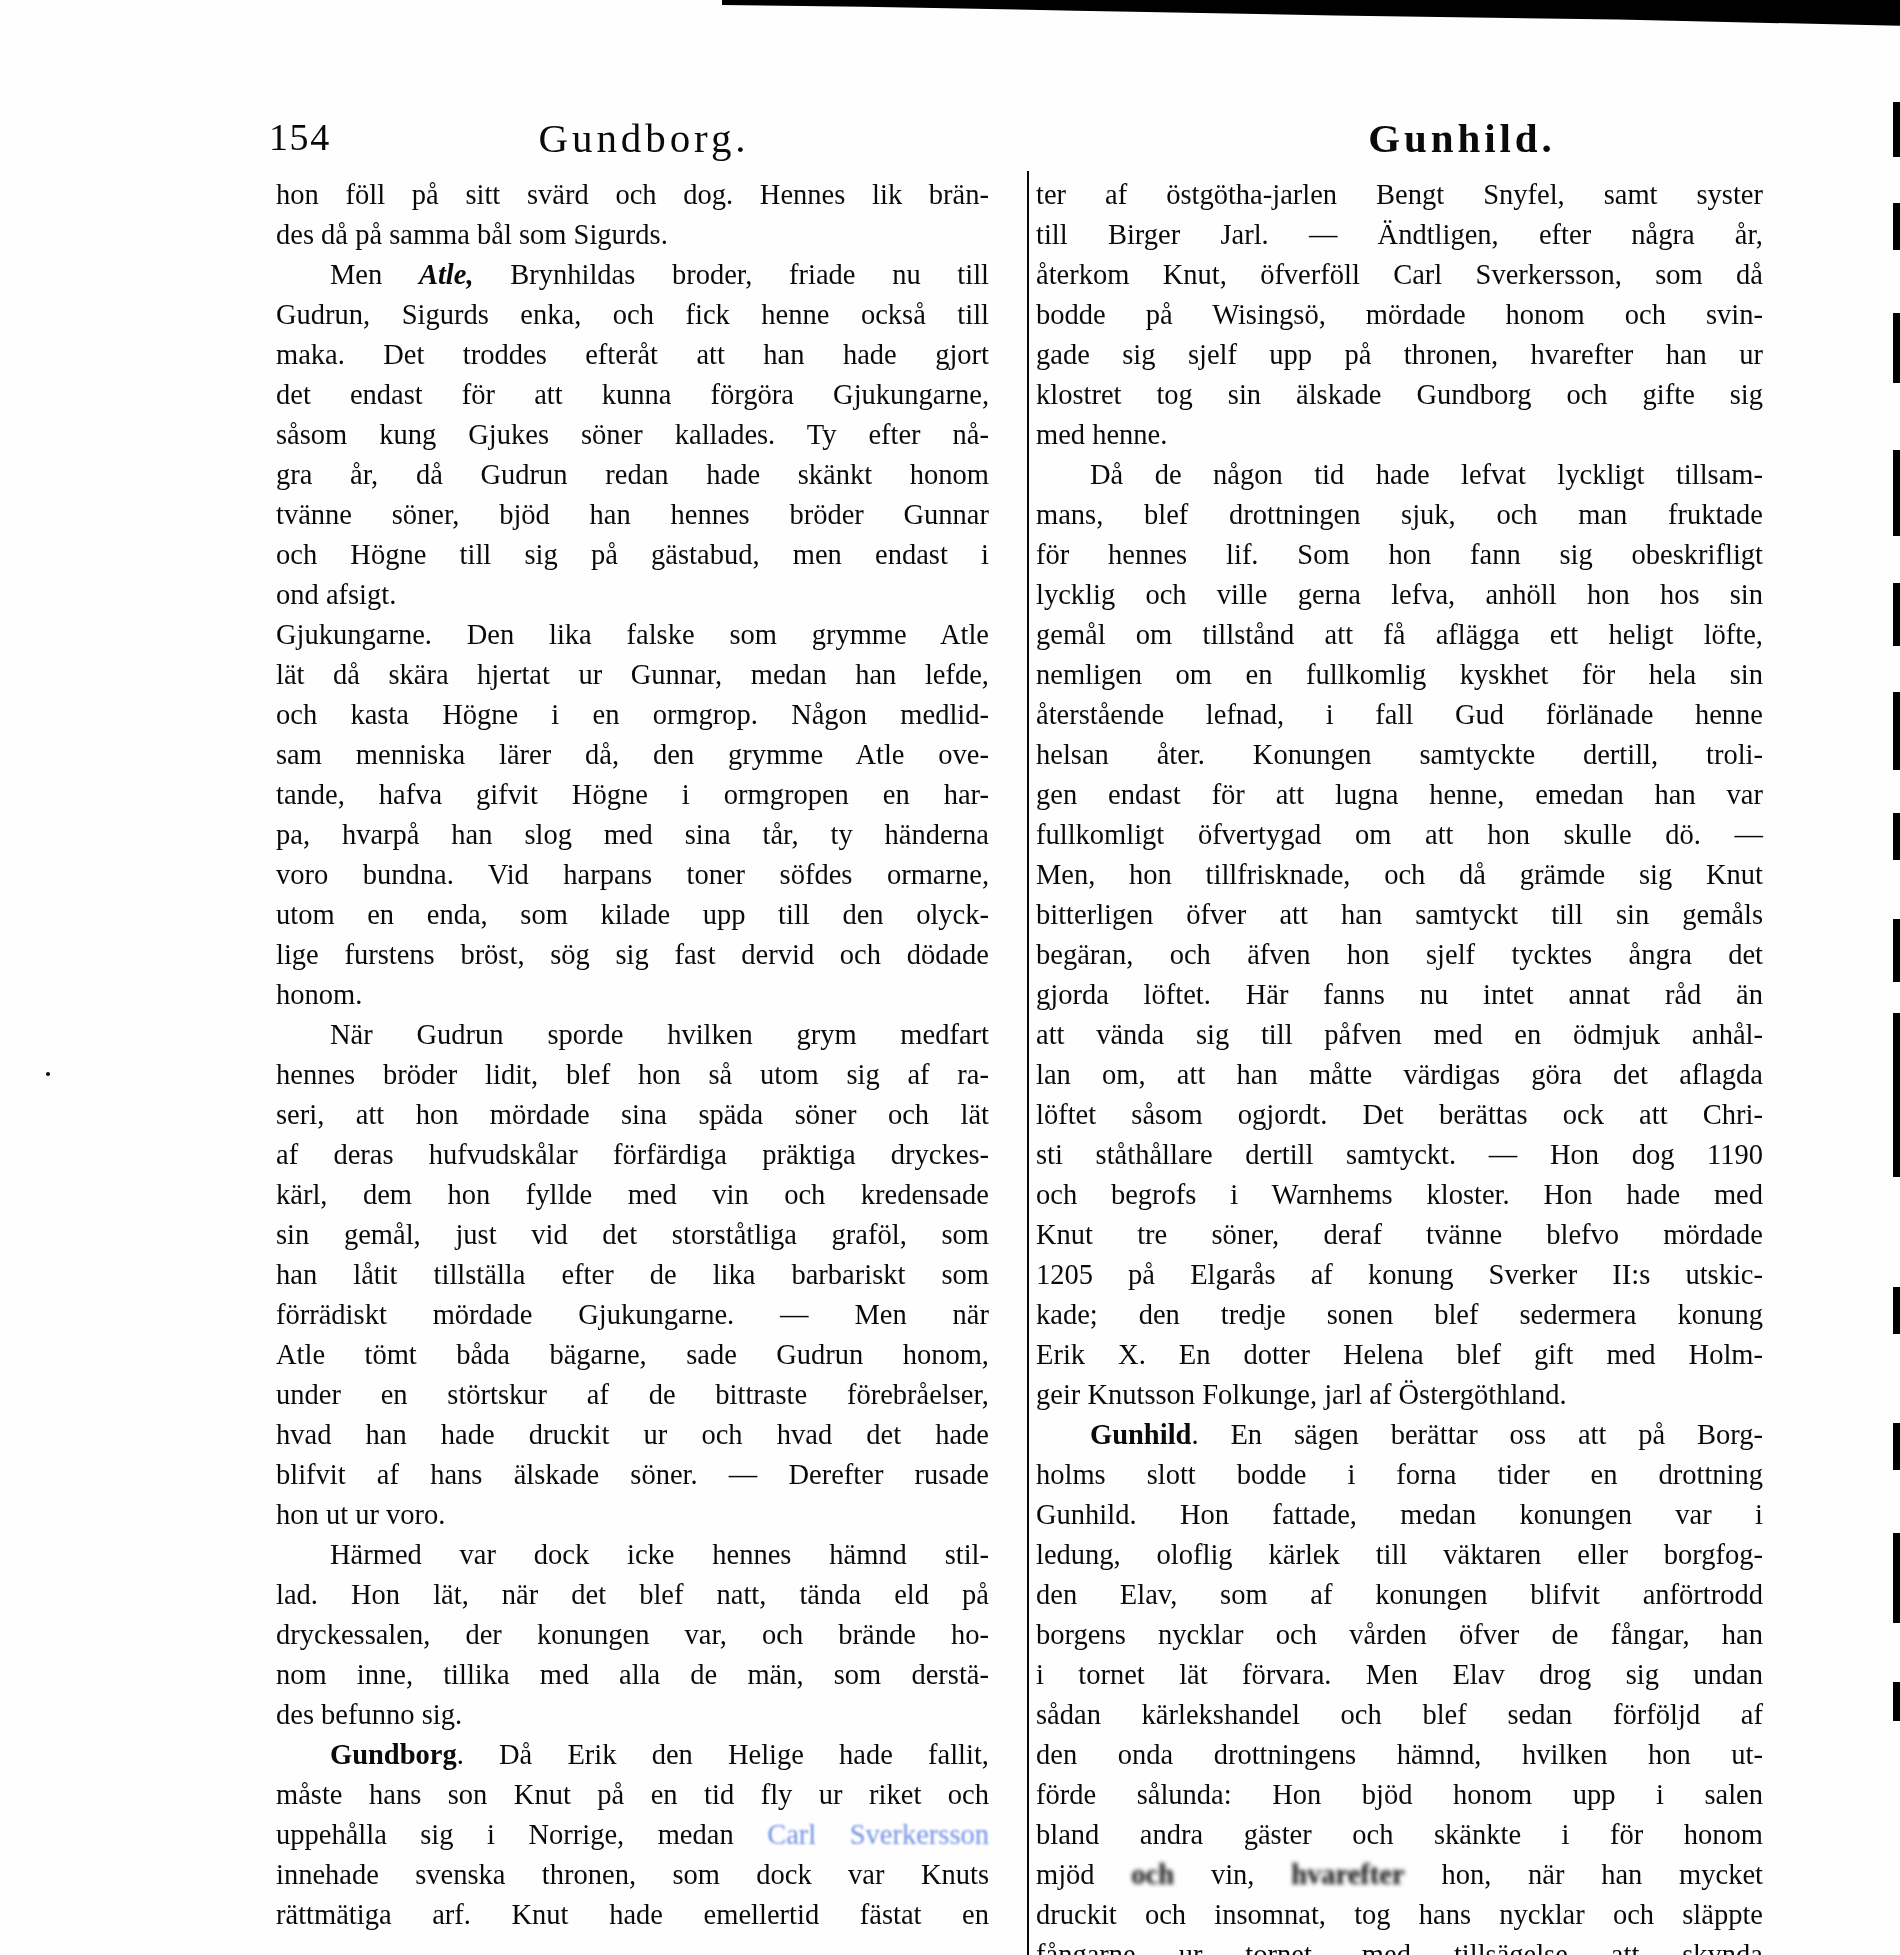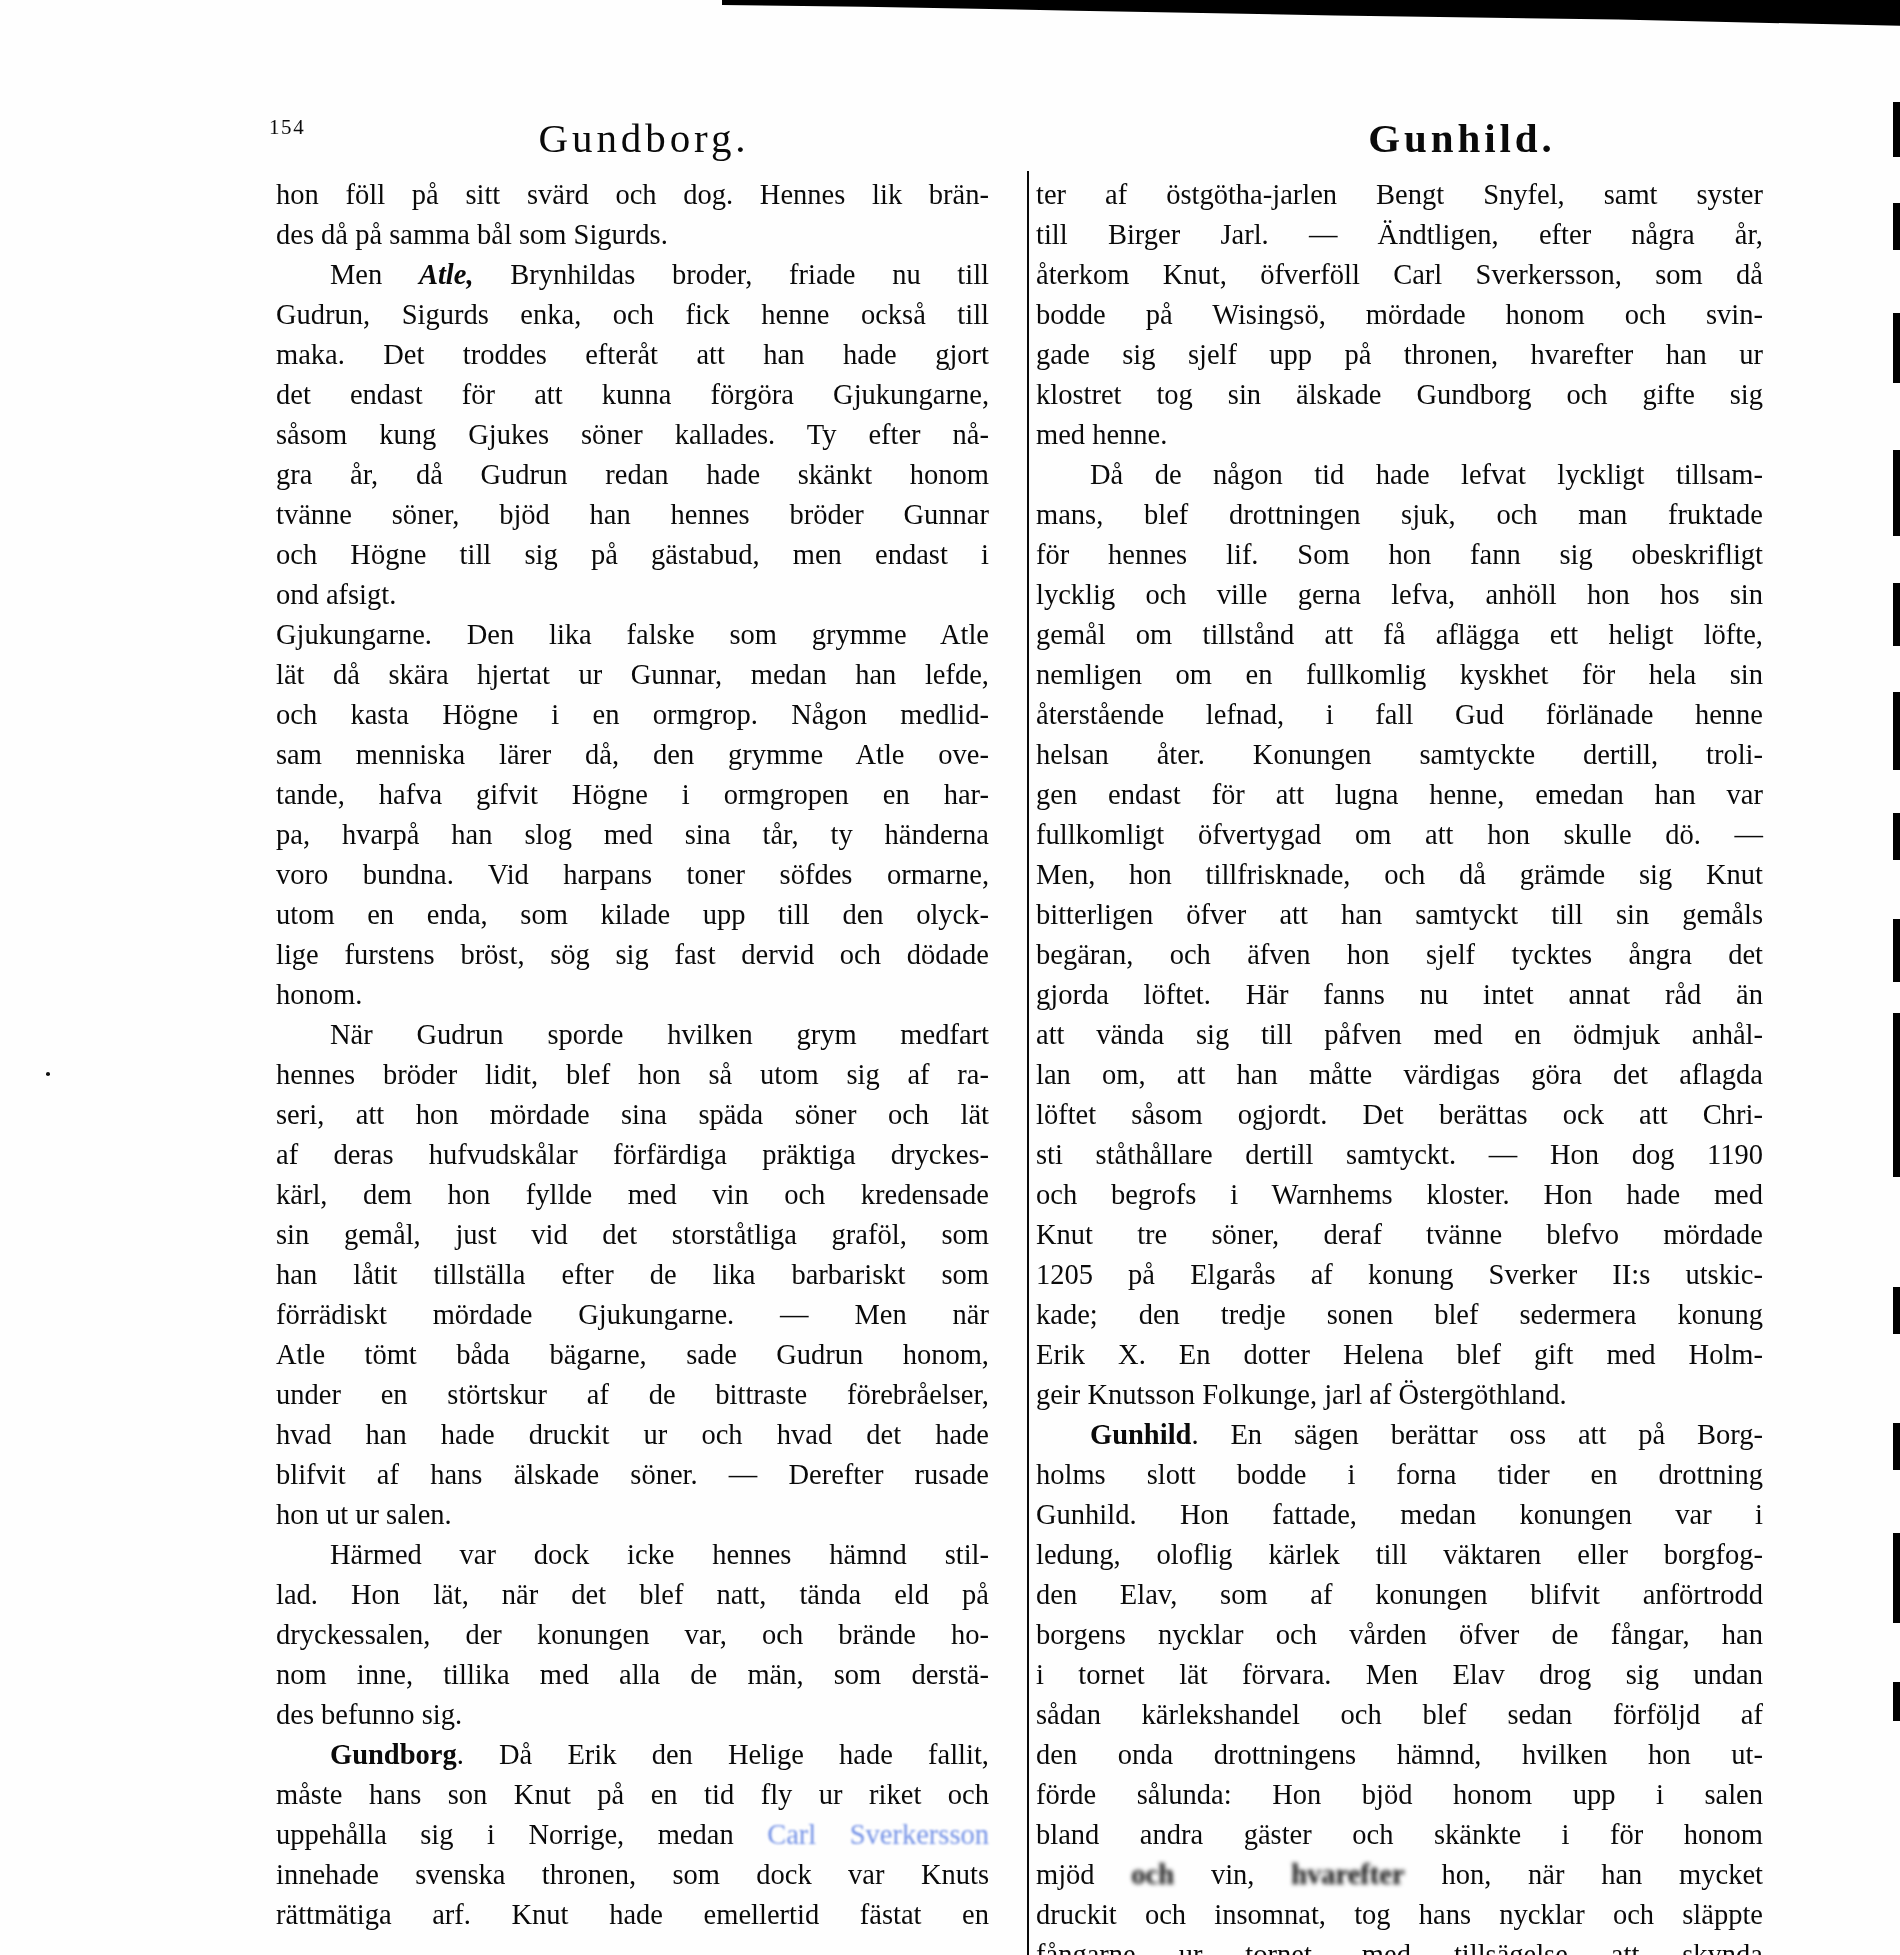--- a/index.html
+++ b/index.html
@@ -15,21 +15,21 @@
     overflow: hidden;
     font-family: "Liberation Serif", "DejaVu Serif", serif;
     color: #0a0a0a;
   }
 
   
   .page-number {
     position: absolute;
     left: 269px;
     top: 115px;
-    font-size: 21px;
+    font-size: 38px;
     letter-spacing: 1.6px;
   }
   .col-header {
     position: absolute;
     top: 114px;
     transform: translateX(-50%);
     font-size: 41px;
     letter-spacing: 3.9px;
   }
   #header-left  { left: 644px; }
@@ -142,21 +142,21 @@
       <div class="line"><span class="seg-normal">seri, att hon mördade sina späda söner och lät</span></div>
       <div class="line"><span class="seg-normal">af deras hufvudskålar förfärdiga präktiga dryckes-</span></div>
       <div class="line"><span class="seg-normal">kärl, dem hon fyllde med vin och kredensade</span></div>
       <div class="line"><span class="seg-normal">sin gemål, just vid det storståtliga graföl, som</span></div>
       <div class="line"><span class="seg-normal">han låtit tillställa efter de lika barbariskt som</span></div>
       <div class="line"><span class="seg-normal">förrädiskt mördade Gjukungarne. — Men när</span></div>
       <div class="line"><span class="seg-normal">Atle tömt båda bägarne, sade Gudrun honom,</span></div>
       <div class="line"><span class="seg-normal">under en störtskur af de bittraste förebråelser,</span></div>
       <div class="line"><span class="seg-normal">hvad han hade druckit ur och hvad det hade</span></div>
       <div class="line"><span class="seg-normal">blifvit af hans älskade söner. — Derefter rusade</span></div>
-      <div class="line end"><span class="seg-normal">hon ut ur salen.</span></div>
+      <div class="line end"><span class="seg-normal">hon ut ur voro.</span></div>
       <div class="line indent"><span class="seg-normal">Härmed var dock icke hennes hämnd stil-</span></div>
       <div class="line"><span class="seg-normal">lad.  Hon lät, när det blef natt, tända eld på</span></div>
       <div class="line"><span class="seg-normal">dryckessalen, der konungen var, och brände ho-</span></div>
       <div class="line"><span class="seg-normal">nom inne, tillika med alla de män, som derstä-</span></div>
       <div class="line end"><span class="seg-normal">des befunno sig.</span></div>
       <div class="line indent"><span class="seg-bold">Gundborg</span><span class="seg-normal">.  Då Erik den Helige hade fallit,</span></div>
       <div class="line"><span class="seg-normal">måste hans son Knut på en tid fly ur riket och</span></div>
       <div class="line"><span class="seg-normal">uppehålla sig i Norrige, medan </span><span class="seg-damaged">Carl Sverkersson</span></div>
       <div class="line"><span class="seg-normal">innehade svenska thronen, som dock var Knuts</span></div>
       <div class="line"><span class="seg-normal">rättmätiga arf.  Knut hade emellertid fästat en</span></div>

